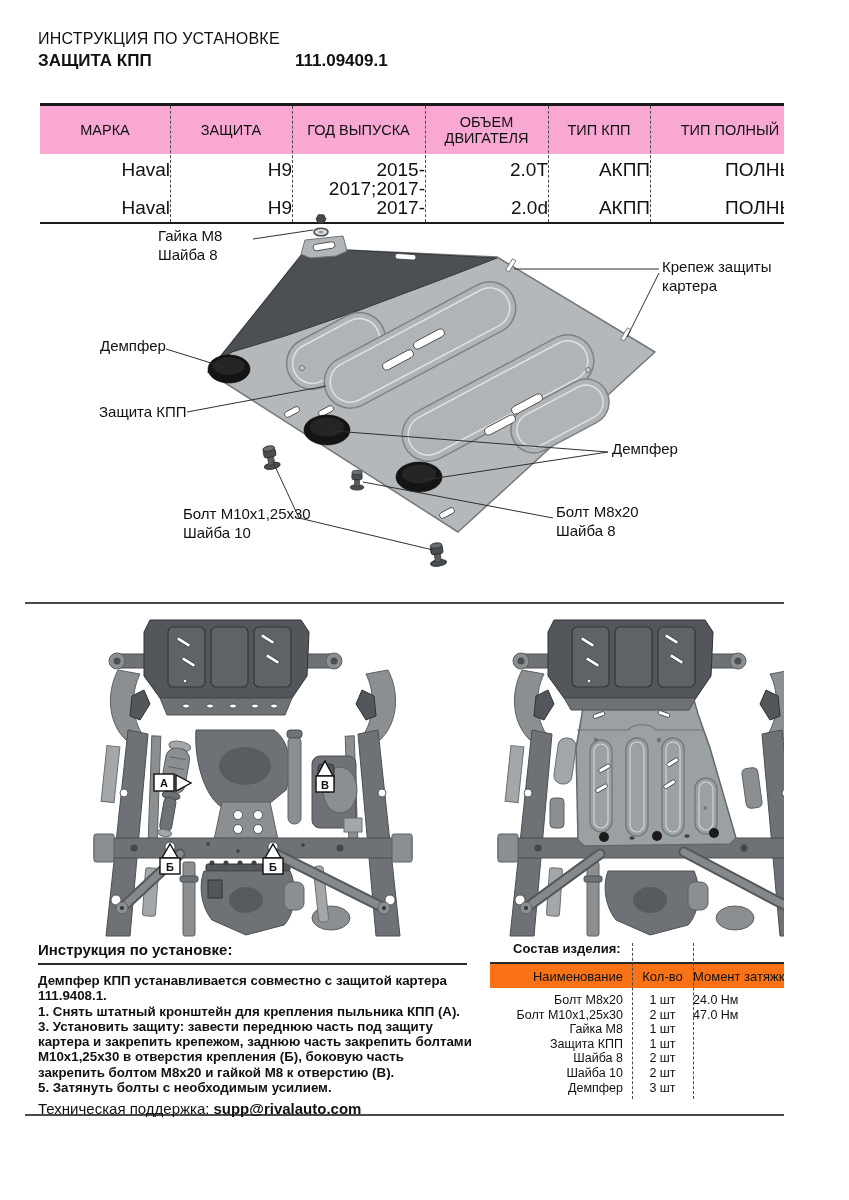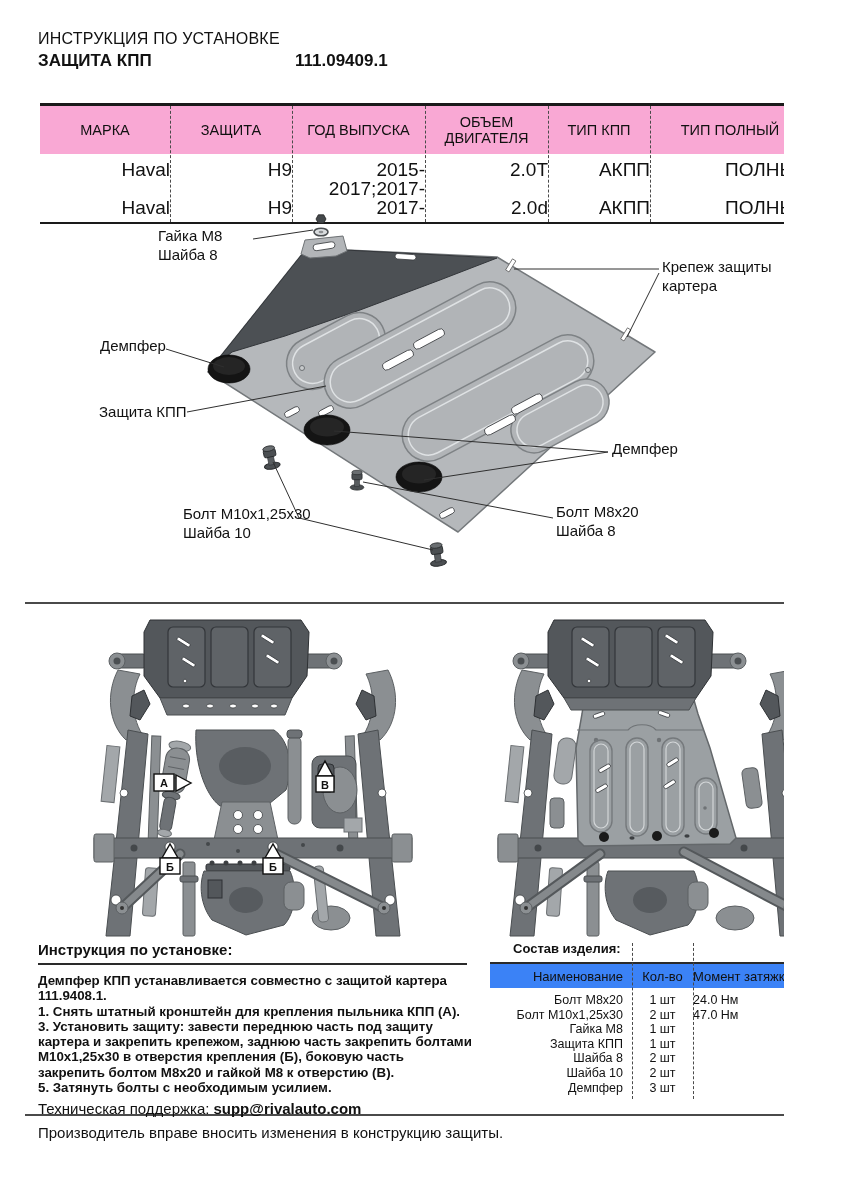--- a/index.html
+++ b/index.html
@@ -39,21 +39,21 @@
   .instr{position:absolute;left:38px;top:941px;width:436px;}
   .instr h3{margin:0;font-size:15px;font-weight:bold;}
   .instr .hrule{margin-top:5px;height:2px;background:#2a2a2a;width:429px;}
   .instr .body{margin-top:8px;font-size:13.3px;line-height:15.3px;}
   .instr .intro{font-weight:bold;margin:0;}
   .instr p.step{margin:0;font-weight:bold;}
 
   .parts-head{position:absolute;left:513px;top:941px;font-size:13px;font-weight:bold;}
   .parts{position:absolute;left:490px;top:962px;width:330px;border-top:2px solid #2a2a2a;}
   .parts .p-head,.parts .p-row{display:grid;grid-template-columns:142px 61px 127px;}
-  .parts .p-head{background:#3b82f6;height:24px;align-items:center;font-size:13px;margin-bottom:5px;}
+  .parts .p-head{background:#f97316;height:24px;align-items:center;font-size:13px;margin-bottom:5px;}
   .parts .p-row{font-size:12.5px;line-height:14.6px;}
   .parts .c-name{text-align:right;padding-right:9px;}
   .parts .c-qty{text-align:center;}
   .parts .c-trq{text-align:left;}
 
   .footer-note{position:absolute;left:38px;top:1124px;font-size:15px;}
   .footer-support{position:absolute;left:38px;top:1100px;font-size:15px;}
   .footer-support .email{font-weight:bold;margin-left:4px;}
 
   
@@ -484,18 +484,17 @@
       <div class="c-trq"></div>
     </div>
     <div class="p-row">
       <div class="c-name">Демпфер</div>
       <div class="c-qty">3 шт</div>
       <div class="c-trq"></div>
     </div>
   </div>
 
   <div class="rule" style="left:25px;top:1114px;width:800px"></div>
-  <div class="footer-note">Производитель вправе вносить изменения в конструкцию защиты.</div>
   <div class="footer-support">
     <span>Техническая поддержка:</span><span class="email">supp@rivalauto.com</span>
   </div>
 
 </div>
 
 </body></html>

